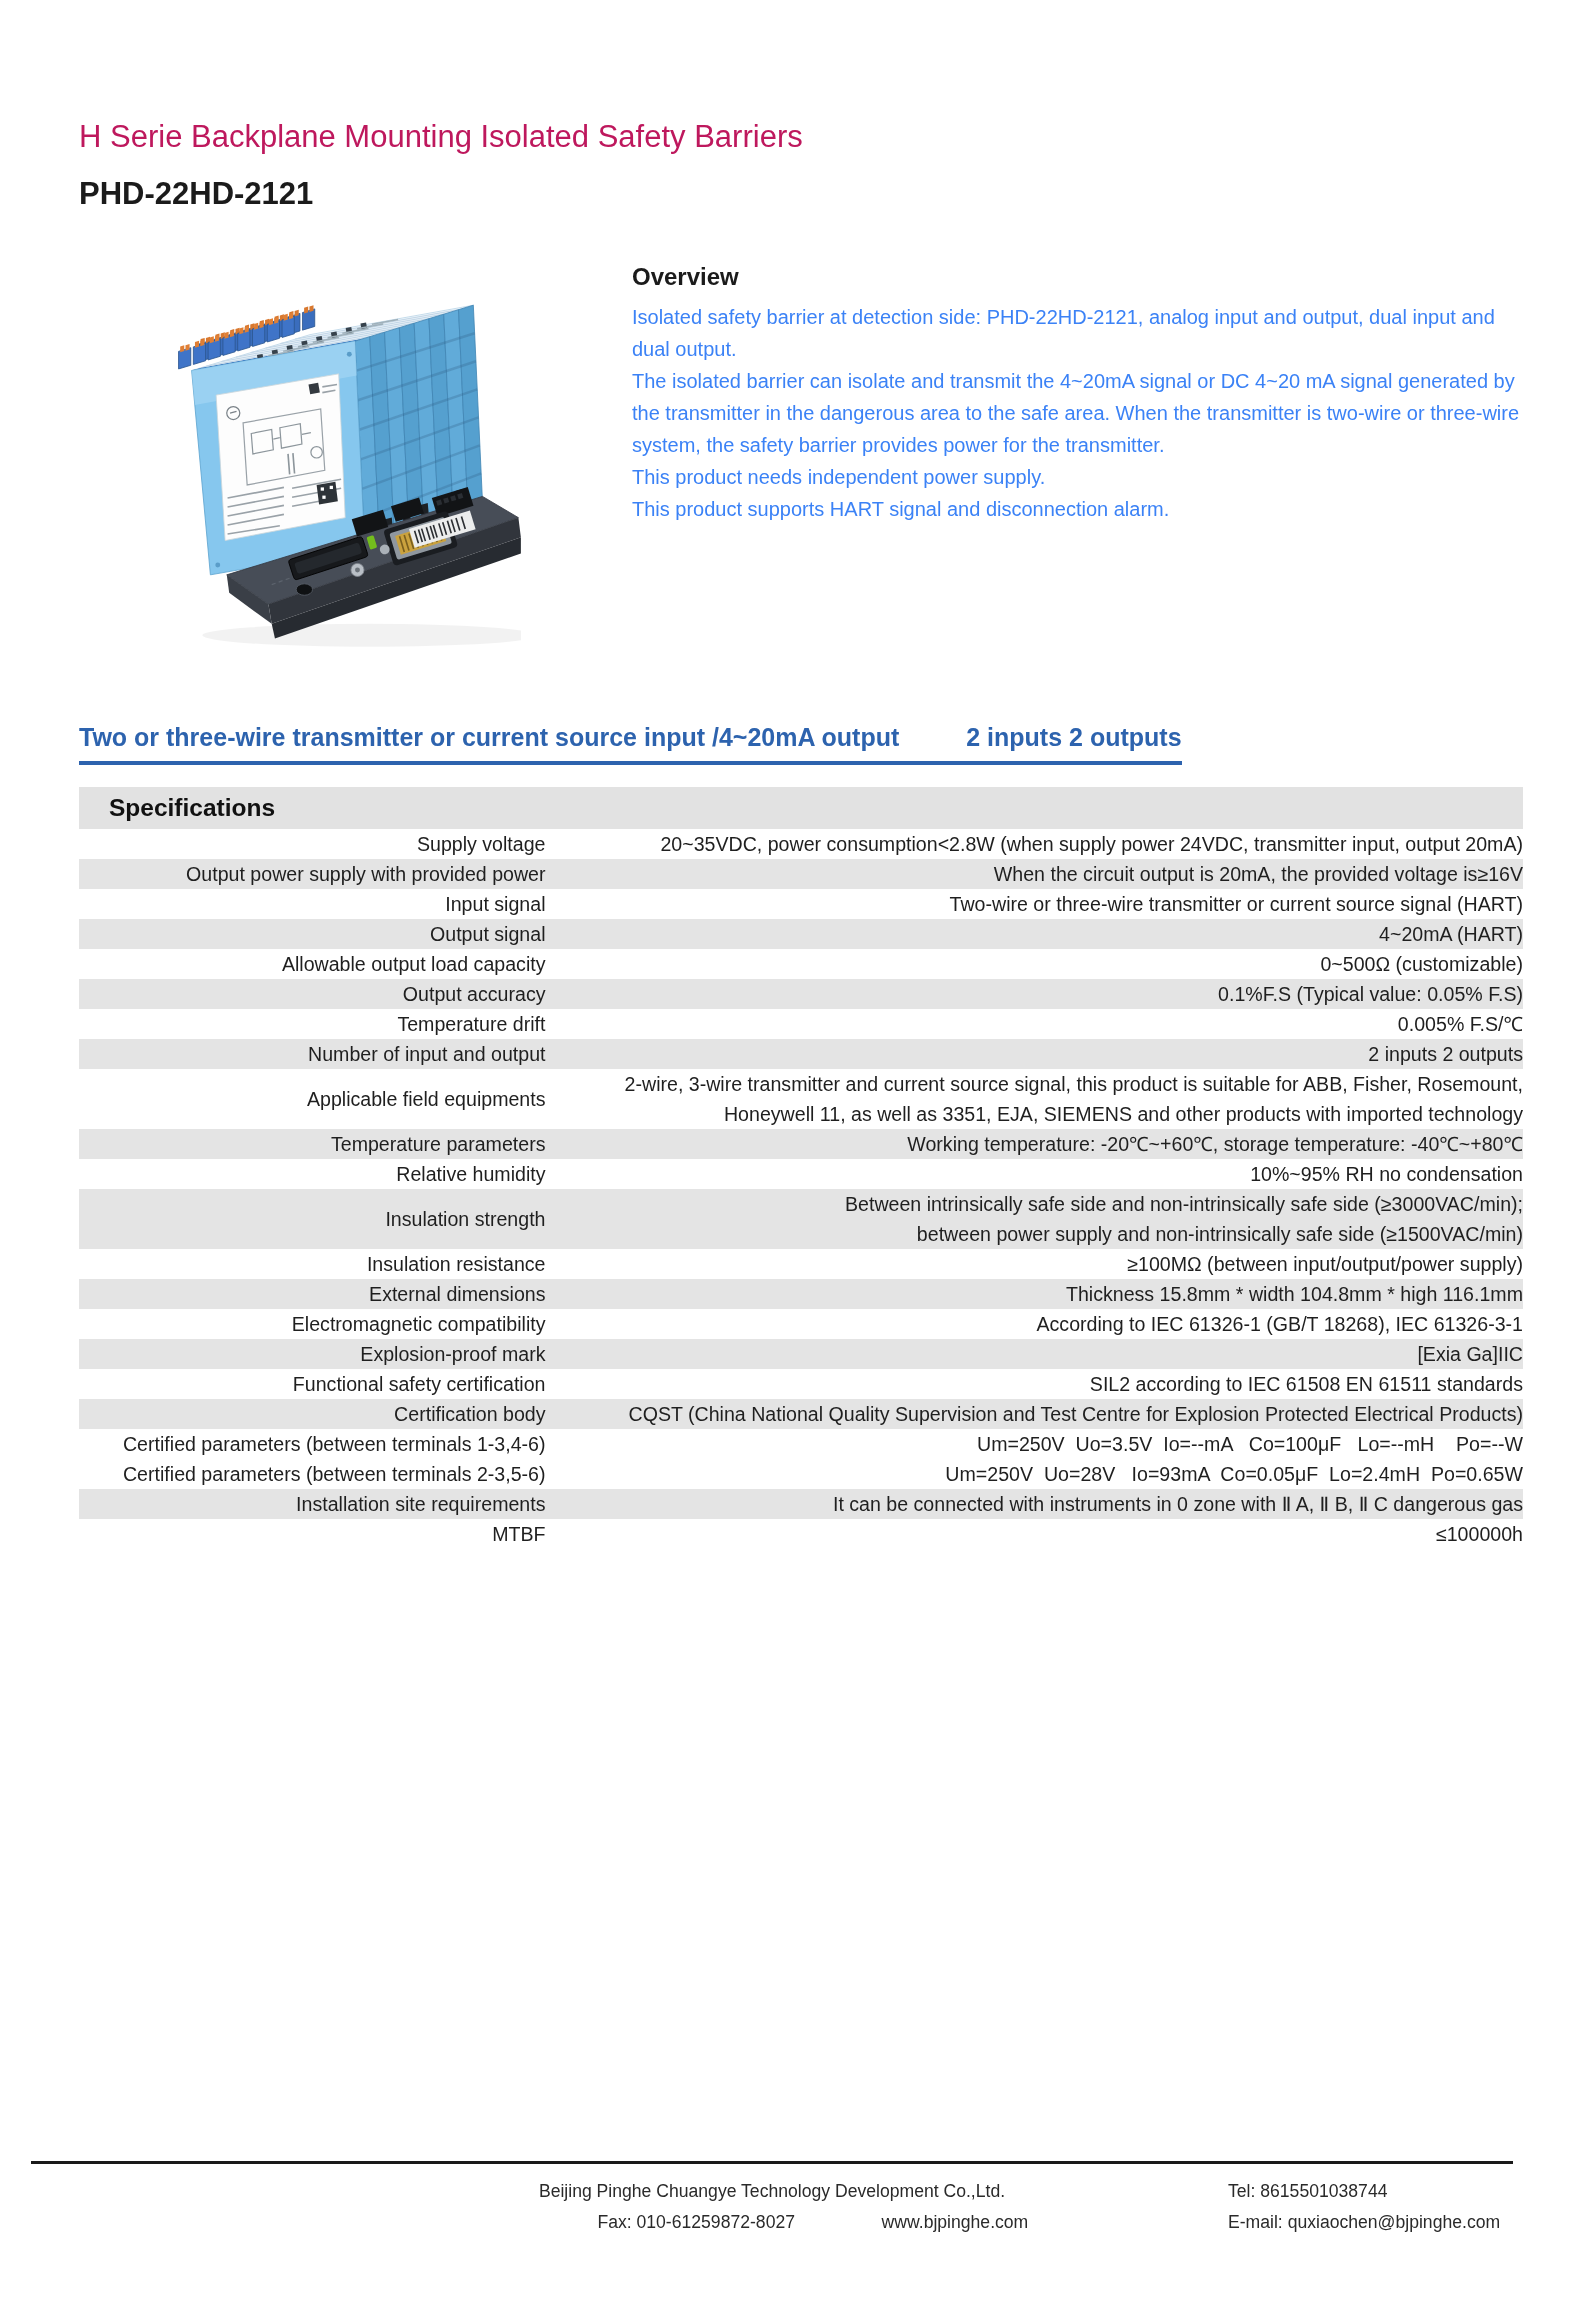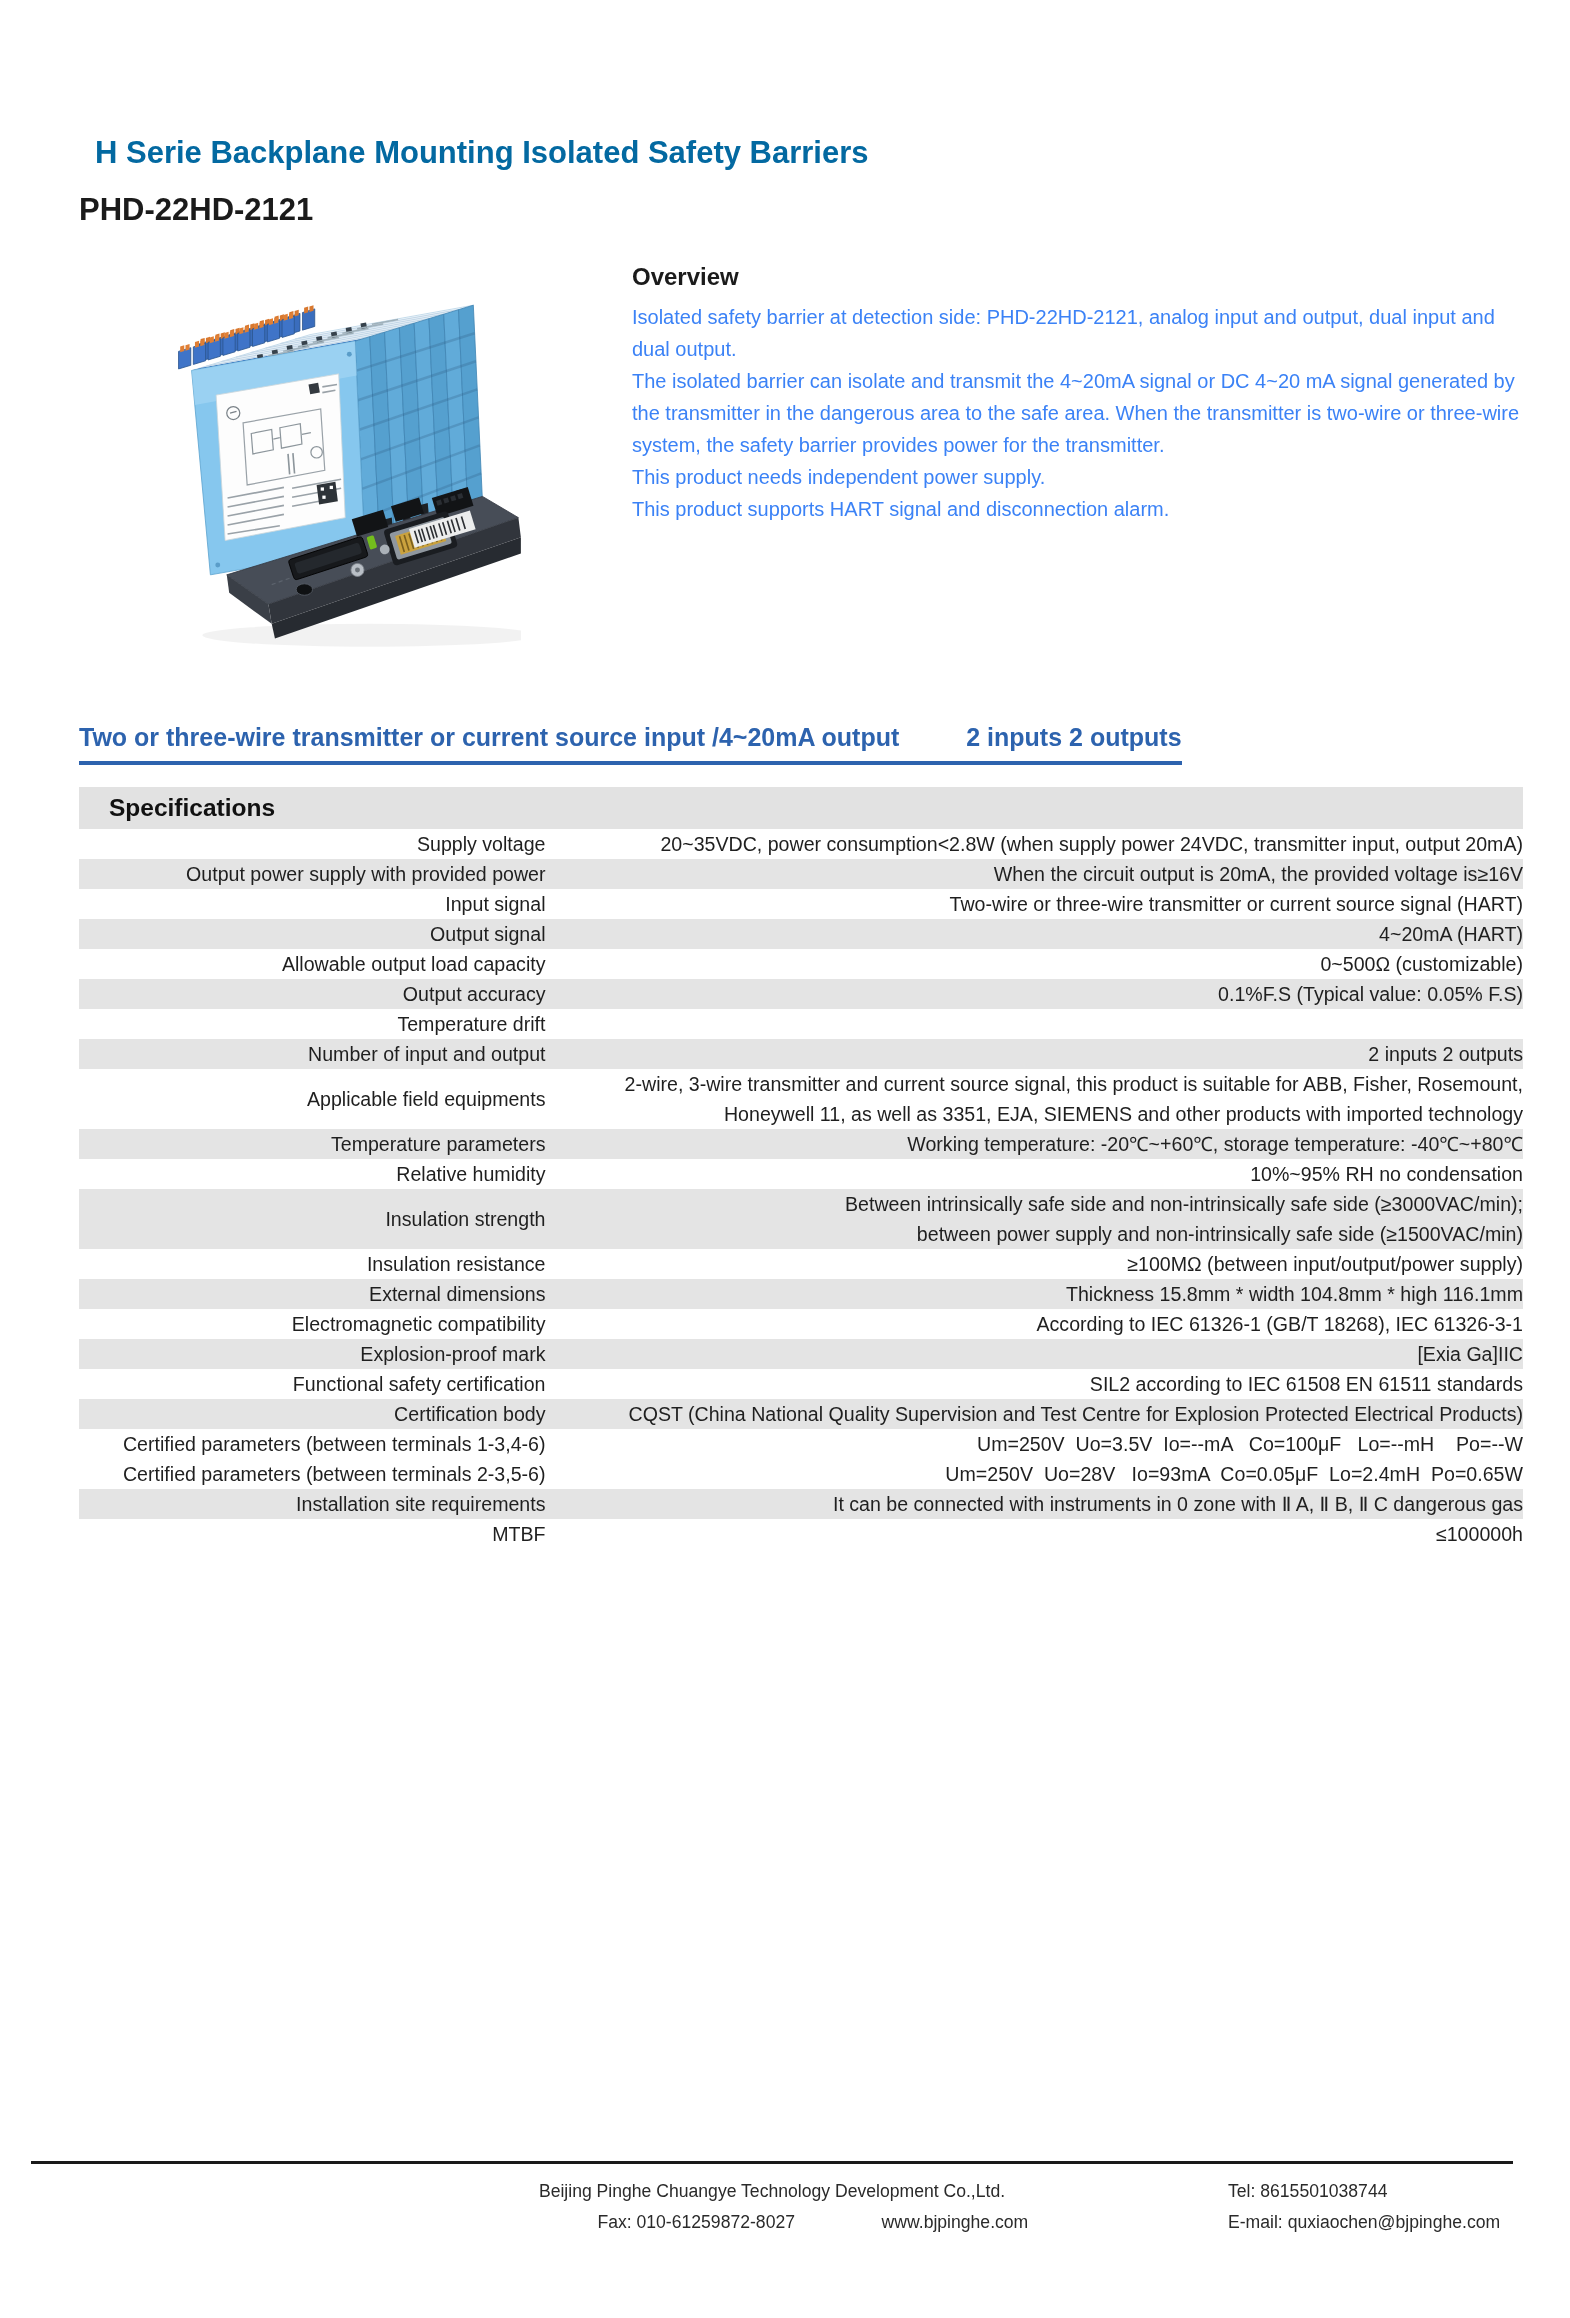--- a/index.html
+++ b/index.html
@@ -2,21 +2,21 @@
 <html style="font-size:13px"><head>
 <meta charset="utf-8">
 <style>
   html,body{margin:0;padding:0;}
   body{
     width:1570px;height:2319px;position:relative;background:#ffffff;
     font-family:"Liberation Sans", sans-serif;color:#1f1f1f;overflow:hidden;
     --accent:#2d63ae;--rowgray:#e4e4e4;
   }
   .title-block{position:absolute;left:79px;top:119px;}
-  .title-block h1{margin:16px;font-size:31px;font-weight:bold;color:#0369a1;letter-spacing:0;}
+  .title-block h1{margin:0;font-size:31px;font-weight:normal;color:#be185d;letter-spacing:0;}
   .title-block h2{margin:21px 0 0 0;font-size:31px;font-weight:bold;color:#1b1b1b;}
 
   .photo{position:absolute;left:149px;top:266px;width:372px;height:384px;}
 
   .overview{position:absolute;left:632px;top:263px;width:893px;}
   .overview h3{margin:0 0 9.8px 0;font-size:24px;font-weight:bold;color:#1b1b1b;}
   .overview p{margin:0;font-size:20px;line-height:32px;color:#3b82f6;}
 
   .section-heading{
     position:absolute;left:79px;top:723px;display:flex;gap:67px;width:max-content;
@@ -309,20 +309,23 @@
 
   <div class="spec-row shaded">
     <div class="spec-label">Output accuracy</div>
     <div class="spec-value">
           <div class="line">0.1%F.S (Typical value: 0.05% F.S)</div>
         </div>
   </div>
 
   <div class="spec-row">
     <div class="spec-label">Temperature drift</div>
+    <div class="spec-value">
+          <div class="line">0.005% F.S/℃</div>
+        </div>
   </div>
 
   <div class="spec-row shaded">
     <div class="spec-label">Number of input and output</div>
     <div class="spec-value">
           <div class="line">2 inputs 2 outputs</div>
         </div>
   </div>
 
   <div class="spec-row">

